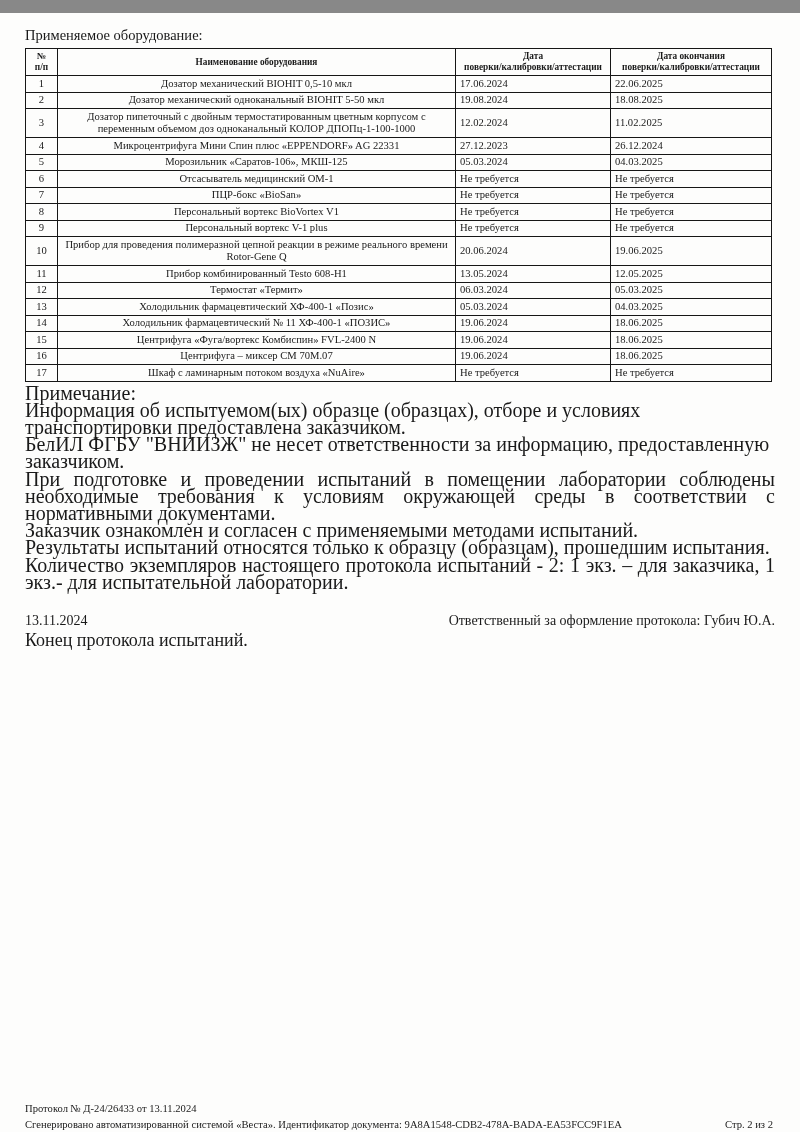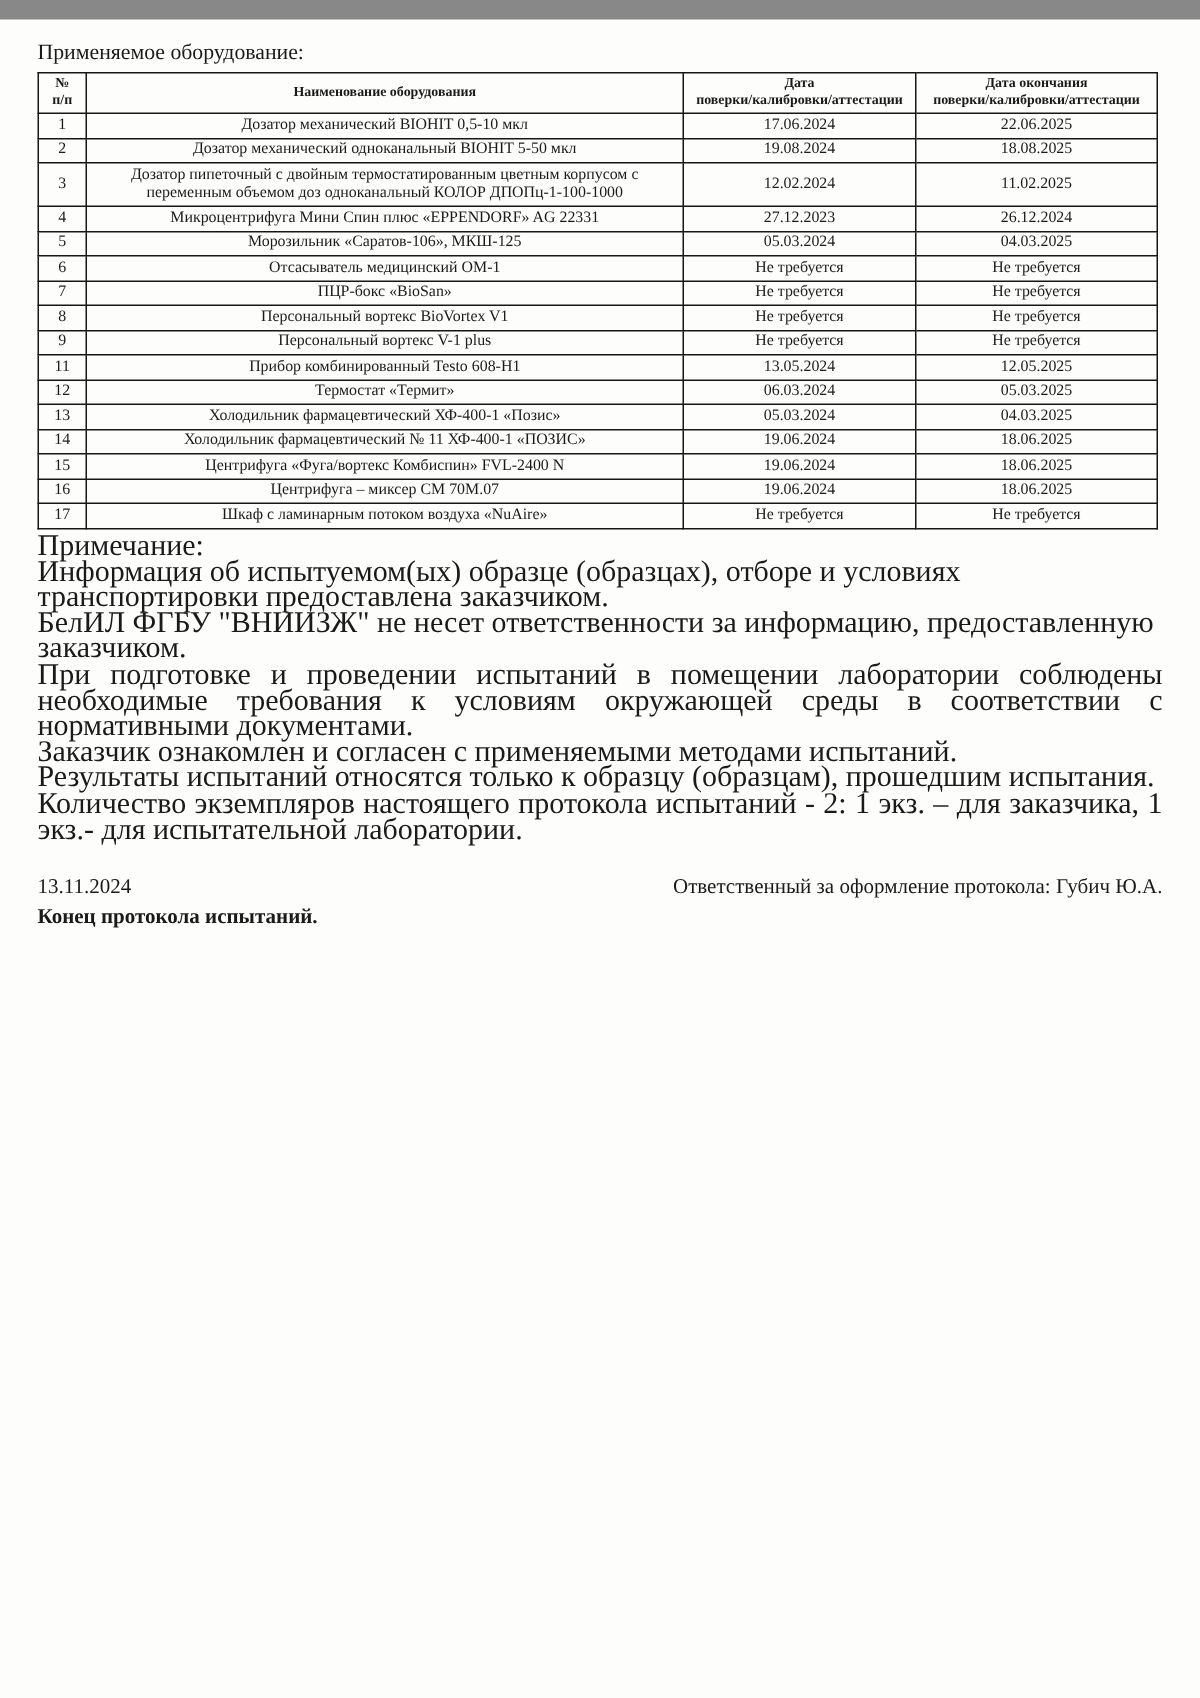--- a/index.html
+++ b/index.html
@@ -38,43 +38,42 @@
     padding: 2px 2px;
     white-space: pre-line;
   }
   table.equipment td {
     font-size: 10.6px;
     line-height: 12.5px;
     padding: 1.5px 4px;
   }
   td.c0 { text-align: center; padding: 1.5px 1px; }
   td.c1 { text-align: center; padding-left: 8px; }
-  td.c2, td.c3 { text-align: center; }
+  td.c2, td.c3 { text-align: left; }
   .notes {
     margin-top: 3px;
     font-size: 20px;
     line-height: 17.2px;
     width: 750px;
   }
   .note-line { }
   .note-line.bold { font-weight: normal; }
   .note-line.justify { text-align: justify; }
   .sig-row {
     margin-top: 21px;
     width: 750px;
     display: flex;
     justify-content: space-between;
     font-size: 14px;
     line-height: 17.2px;
   }
   .end-line {
-    font-size: 14px;
+    font-size: 18px;
     line-height: 17.2px;
     margin-top: 3px;
-    font-weight: bold;
   }
   .footer {
     position: absolute;
     left: 25px;
     right: 27px;
     bottom: 12px;
     font-size: 10.6px;
     line-height: 16px;
   }
   .footer-row {
@@ -156,20 +155,26 @@
           <td class="c2">Не требуется</td>
           <td class="c3">Не требуется</td>
         </tr>
         <tr>
           <td class="c0">9</td>
           <td class="c1">Персональный вортекс V-1 plus</td>
           <td class="c2">Не требуется</td>
           <td class="c3">Не требуется</td>
         </tr>
         <tr>
+          <td class="c0">10</td>
+          <td class="c1">Прибор для проведения полимеразной цепной реакции в режиме реального времени Rotor-Gene Q</td>
+          <td class="c2">20.06.2024</td>
+          <td class="c3">19.06.2025</td>
+        </tr>
+        <tr>
           <td class="c0">11</td>
           <td class="c1">Прибор комбинированный Testo 608-H1</td>
           <td class="c2">13.05.2024</td>
           <td class="c3">12.05.2025</td>
         </tr>
         <tr>
           <td class="c0">12</td>
           <td class="c1">Термостат «Термит»</td>
           <td class="c2">06.03.2024</td>
           <td class="c3">05.03.2025</td>
@@ -216,14 +221,21 @@
       <div class="note-line bold">Результаты испытаний относятся только к образцу (образцам), прошедшим испытания.</div>
       <div class="note-line justify">Количество экземпляров настоящего протокола испытаний - 2: 1 экз. – для заказчика, 1 экз.- для испытательной лаборатории.</div>
     </div>
 
   <div class="sig-row">
     <span>13.11.2024</span>
     <span>Ответственный за оформление протокола: Губич Ю.А.</span>
   </div>
   <div class="end-line">Конец протокола испытаний.</div>
 
+  <div class="footer">
+    <div>Протокол № Д-24/26433 от 13.11.2024</div>
+    <div class="footer-row">
+      <span>Сгенерировано автоматизированной системой «Веста». Идентификатор документа: 9A8A1548-CDB2-478A-BADA-EA53FCC9F1EA</span>
+      <span>Стр. 2 из 2</span>
+    </div>
+  </div>
 
 </div>
 
 </body></html>

